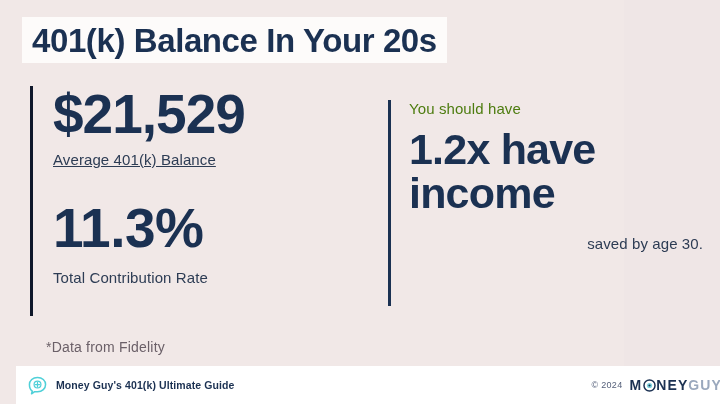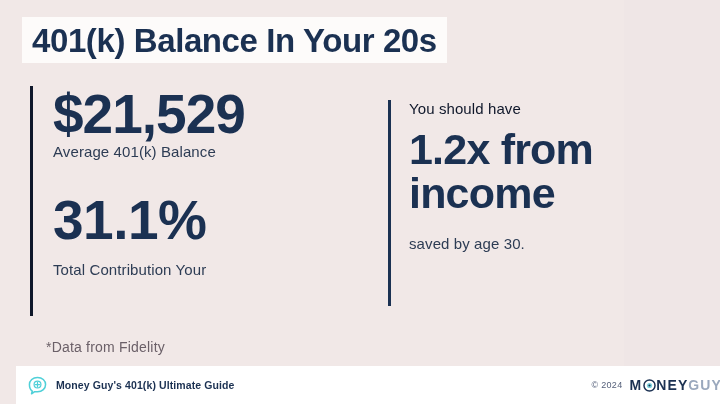--- a/index.html
+++ b/index.html
@@ -73,49 +73,50 @@
     white-space: nowrap;
   }
   .stat-label {
     font-size: 15px;
     font-weight: 400;
     color: #2d3c54;
     letter-spacing: 0.1px;
     white-space: nowrap;
   }
   .stat-block-1 .stat-number { margin-top: 2px; }
-  .stat-block-1 .stat-label  { margin-top: 2px; }
+  .stat-block-1 .stat-label  { margin-top: 10px; text-decoration: underline; }
   .stat-block-2 { margin-top: 34px; }
   .stat-block-2 .stat-number { letter-spacing: -0.5px; }
   .stat-block-2 .stat-label  { margin-top: 14px; }
 
   
   .right-kicker {
     font-size: 15px;
     font-weight: 400;
-    color: #0f172a;
+    color: #4d7c0f;
     letter-spacing: 0.1px;
     white-space: nowrap;
   }
   .right-headline {
     font-size: 43px;
     font-weight: 700;
     color: #1b3152;
     line-height: 1.02;
     letter-spacing: -0.8px;
     margin-top: 11px;
   }
   .right-headline .hl-line { display: block; white-space: nowrap; }
   .right-footnote {
     font-size: 15px;
     font-weight: 400;
     color: #2d3c54;
     letter-spacing: 0.1px;
     margin-top: 19px;
     white-space: nowrap;
+    text-align: right;
   }
 
   
   .source-note {
     position: absolute;
     left: 46px;
     top: 339px;
     font-size: 14px;
     color: #6b6068;
     letter-spacing: 0.2px;
@@ -194,30 +195,30 @@
   </div>
 
   <div class="col-left">
 
     <div class="stat-block stat-block-1">
       <div class="stat-number">$21,529</div>
       <div class="stat-label">Average 401(k) Balance</div>
     </div>
 
     <div class="stat-block stat-block-2">
-      <div class="stat-number">31.1%</div>
-      <div class="stat-label">Total Contribution Your</div>
+      <div class="stat-number">11.3%</div>
+      <div class="stat-label">Total Contribution Rate</div>
     </div>
 
   </div>
 
   <div class="col-right">
     <div class="right-kicker">You should have</div>
     <div class="right-headline">
-      <span class="hl-line">1.2x from</span>
+      <span class="hl-line">1.2x have</span>
       <span class="hl-line">income</span>
     </div>
     <div class="right-footnote">saved by age 30.</div>
   </div>
 
   <div class="source-note">*Data from Fidelity</div>
 
   <div class="footer">
 
     <div class="footer-left">

